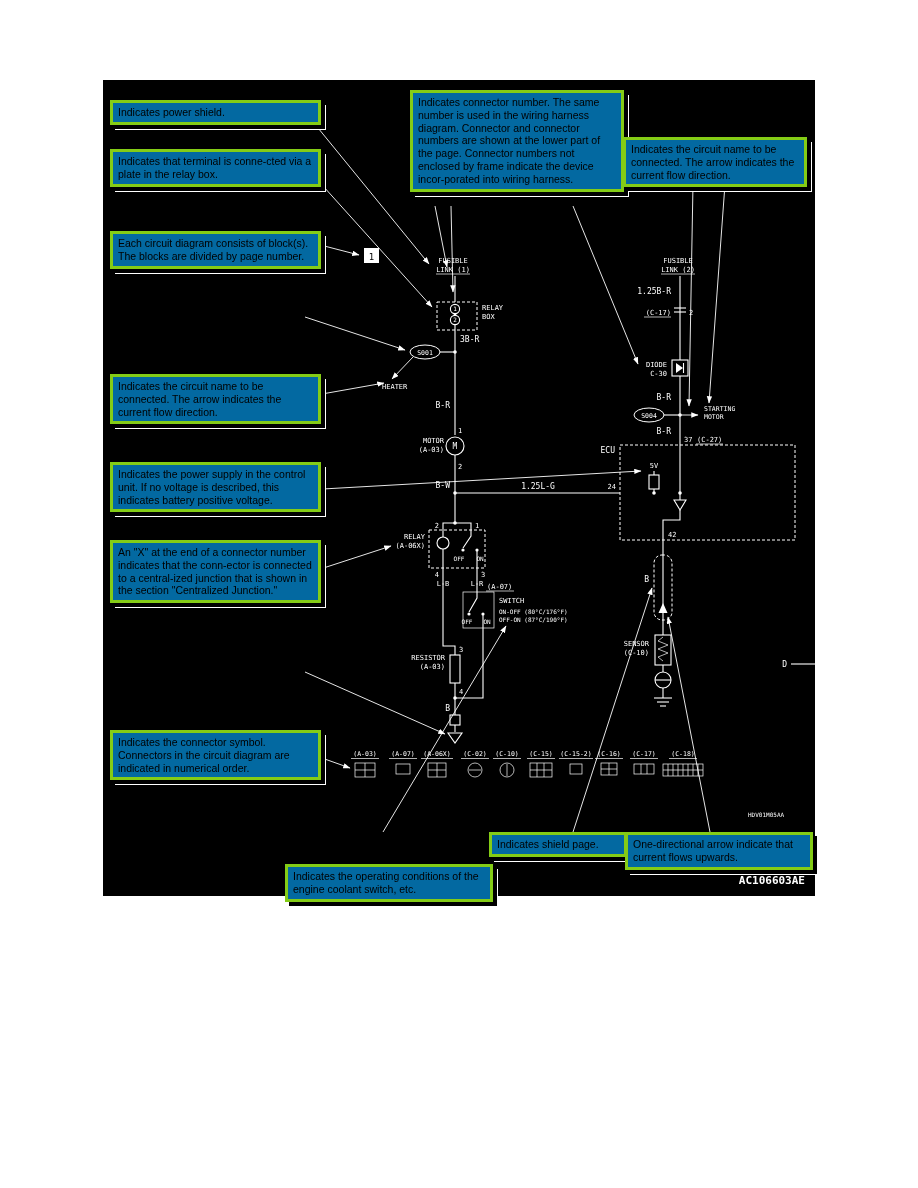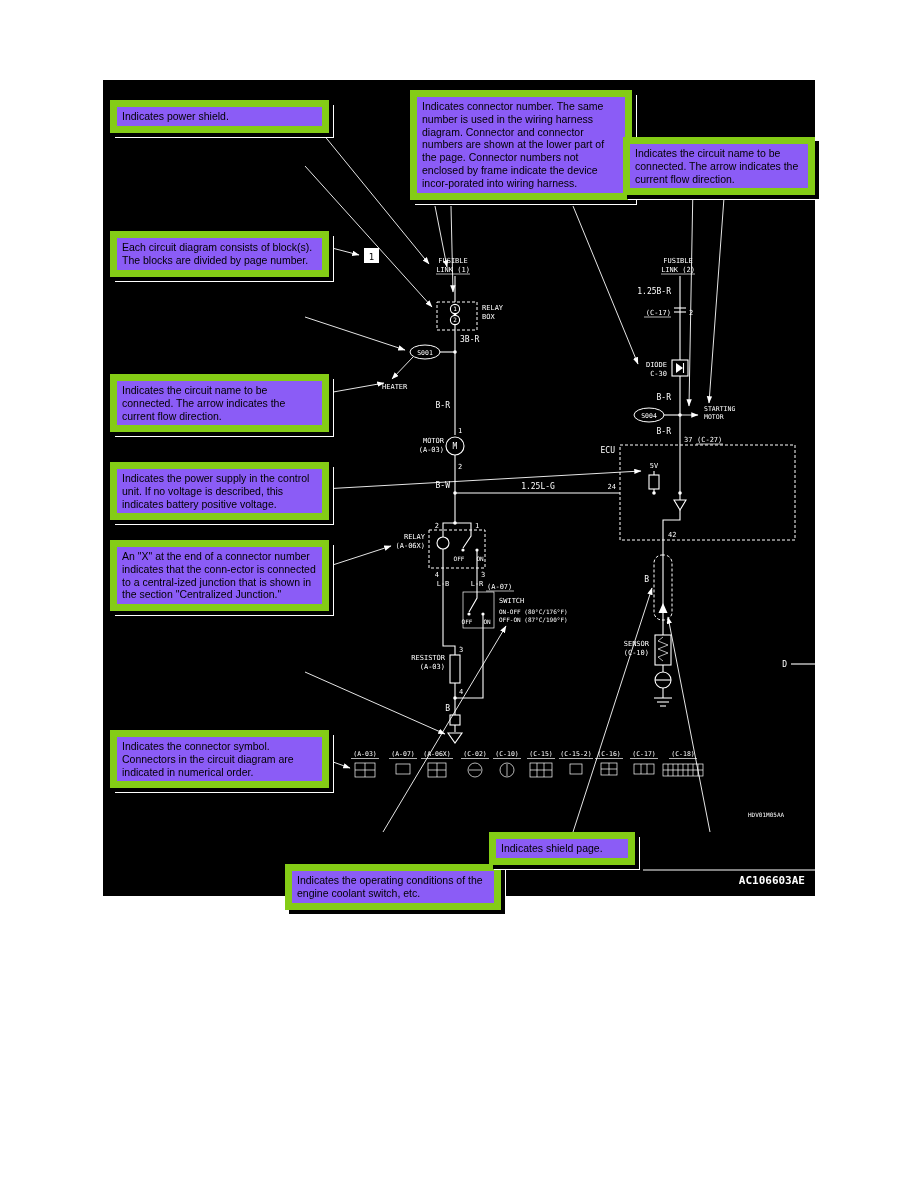--- a/index.html
+++ b/index.html
@@ -1,22 +1,22 @@
 <!DOCTYPE html>
 <html><head>
 <meta charset="utf-8">
 <style>
   html,body{margin:0;padding:0;background:#fff;}
   .page{position:relative;width:918px;height:1188px;background:#fff;overflow:hidden;
         font-family:"Liberation Sans",sans-serif;}
   .diagram-area{position:absolute;left:103px;top:80px;width:712px;height:816px;background:#000;}
   .circuit-svg{position:absolute;left:0;top:0;}
-  .callout{position:absolute;background:#8b5cf6;color:#000;
+  .callout{position:absolute;background:#0369a1;color:#000;
            font:10.5px/1.22 "Liberation Sans",sans-serif;
-           padding:3px 5px;border:7px solid #84cc16;
+           padding:3px 5px;border:3px solid #84cc16;
            box-shadow:4px 4px 0 0 #000,5px 5px 0 0 #fff;}
   svg text{font-family:"DejaVu Sans Mono",monospace;fill:#fff;font-size:7.5px;}
   svg text.dark{fill:#000;}
   .t6{font-size:6px}.t65{font-size:6.5px}.t7{font-size:7px}.t8{font-size:8px}.t9{font-size:9px}.t11{font-size:11px;font-weight:bold;}
   .ae{text-anchor:end}.am{text-anchor:middle}
   .w{stroke:#fff;stroke-width:1.1;fill:none;}
   .w2{stroke:#fff;stroke-width:2.6;fill:none;}
   .u{stroke:#fff;stroke-width:0.7;fill:none;}
   .wd{stroke:#fff;stroke-width:1;fill:none;stroke-dasharray:3 2;}
   .ca{stroke:#fff;stroke-width:0.9;fill:none;marker-end:url(#ah);}
@@ -325,26 +325,28 @@
           <line class="u" x1="595" y1="684" x2="595" y2="696"></line>
           <line class="u" x1="560" y1="690" x2="600" y2="690"></line>
       </g>
 
       <text class="t6" x="645" y="737" fill="#cccccc">HDV01M05AA</text>
       <line class="w" x1="540" y1="790" x2="712" y2="790"></line>
       <text class="t11 ae" x="702" y="804">AC106603AE</text>
     </svg>
 
     <div class="callout" style="left:7px;top:20px;width:195px">Indicates power shield.</div>
+    <div class="callout" style="left:7px;top:69px;width:195px">Indicates that terminal is conne-cted via a plate in the relay box.</div>
     <div class="callout" style="left:7px;top:151px;width:195px">Each circuit diagram consists of block(s). The blocks are divided by page number.</div>
     <div class="callout" style="left:7px;top:294px;width:195px">Indicates the circuit name to be connected. The arrow indicates the current flow direction.</div>
     <div class="callout" style="left:7px;top:382px;width:195px">Indicates the power supply in the control unit. If no voltage is described, this indicates battery positive voltage.</div>
     <div class="callout" style="left:7px;top:460px;width:195px">An "X" at the end of a connector number indicates that the conn-ector is connected to a central-ized junction that is shown in the section "Centralized Junction."</div>
     <div class="callout" style="left:7px;top:650px;width:195px">Indicates the connector symbol. Connectors in the circuit diagram are indicated in numerical order.</div>
 
     <div class="callout" style="left:307px;top:10px;width:198px">Indicates connector number. The same number is used in the wiring harness diagram. Connector and connector numbers are shown at the lower part of the page. Connector numbers not enclosed by frame indicate the device incor-porated into wiring harness.</div>
     <div class="callout" style="left:520px;top:57px;width:168px">Indicates the circuit name to be connected. The arrow indicates the current flow direction.</div>
 
     <div class="callout" style="left:182px;top:784px;width:192px">Indicates the operating conditions of the engine coolant switch, etc.</div>
     <div class="callout" style="left:386px;top:752px;width:122px">Indicates shield page.</div>
+    <div class="callout" style="left:522px;top:752px;width:172px">One-directional arrow indicate that current flows upwards.</div>
 
   </div>
 </div>
 
 </body></html>

